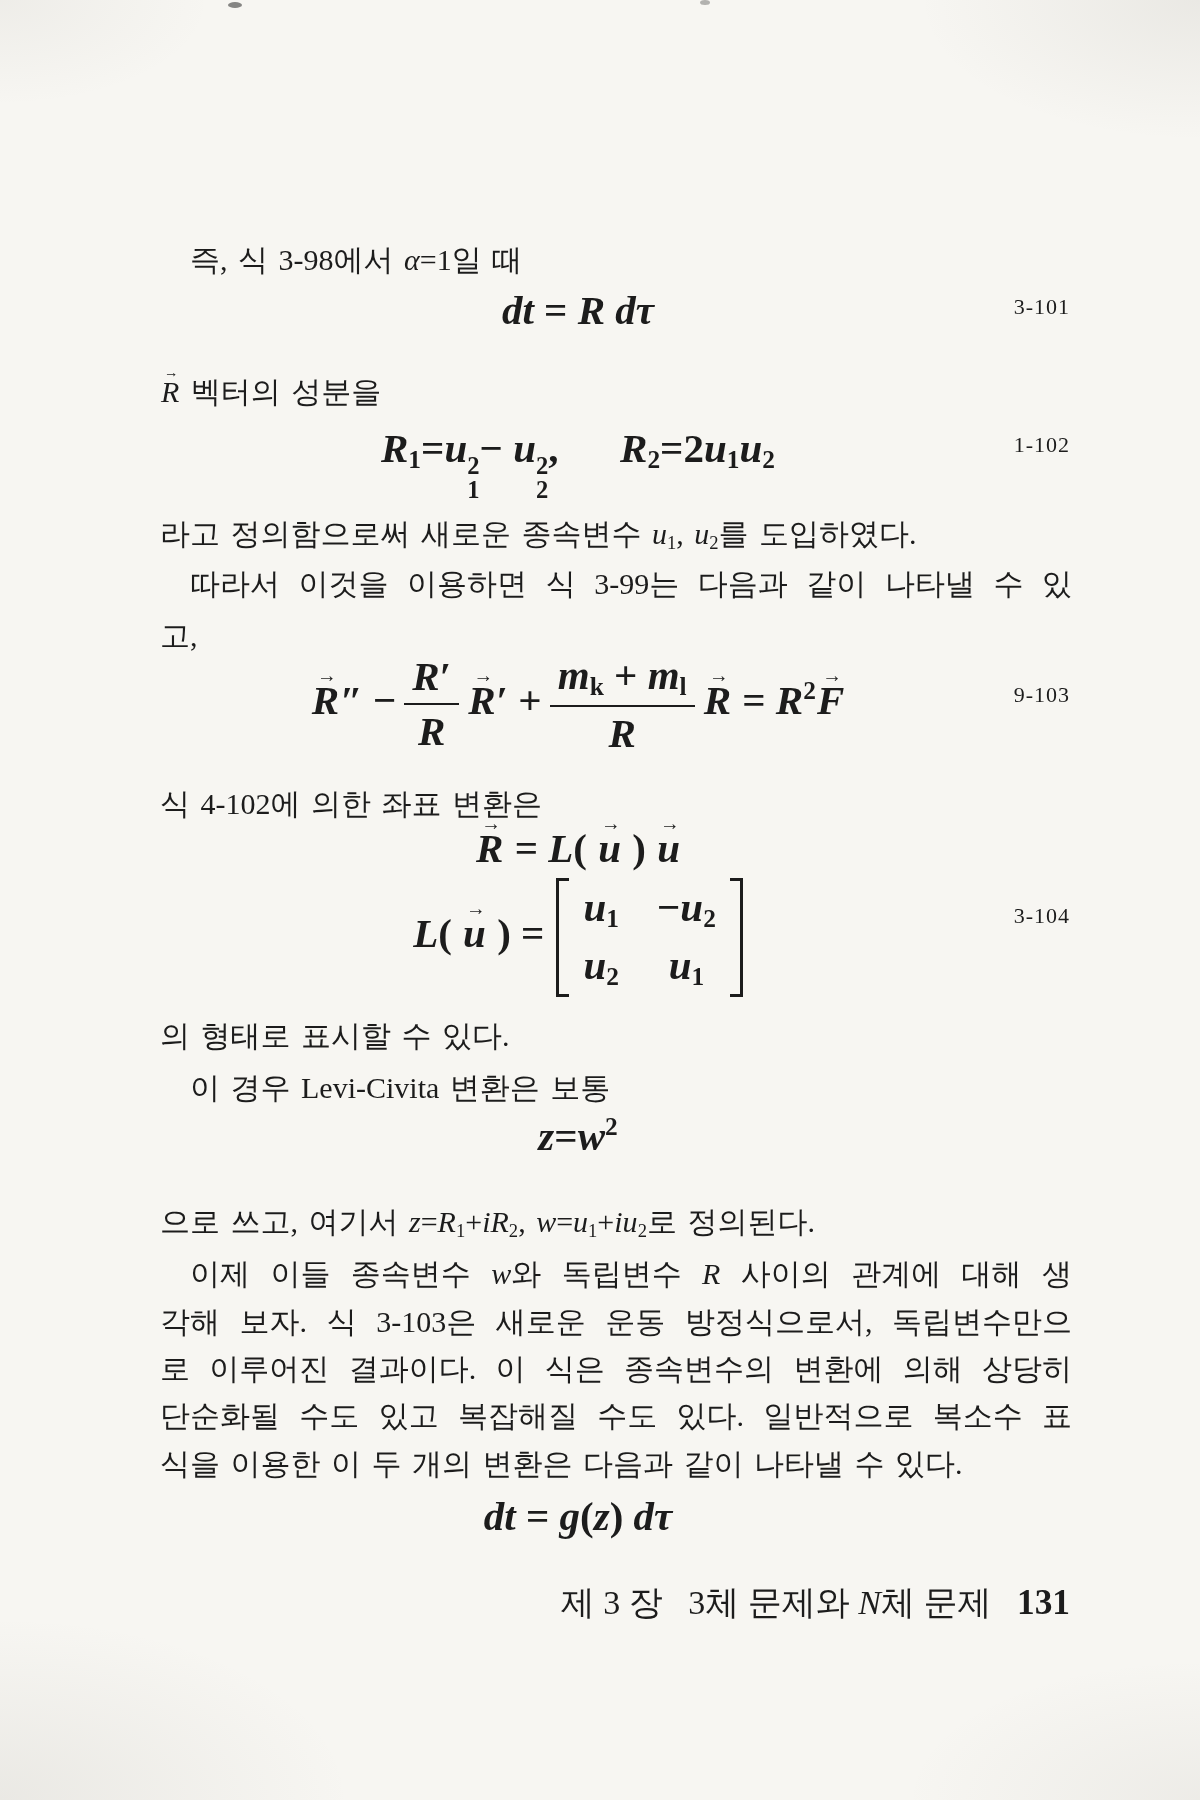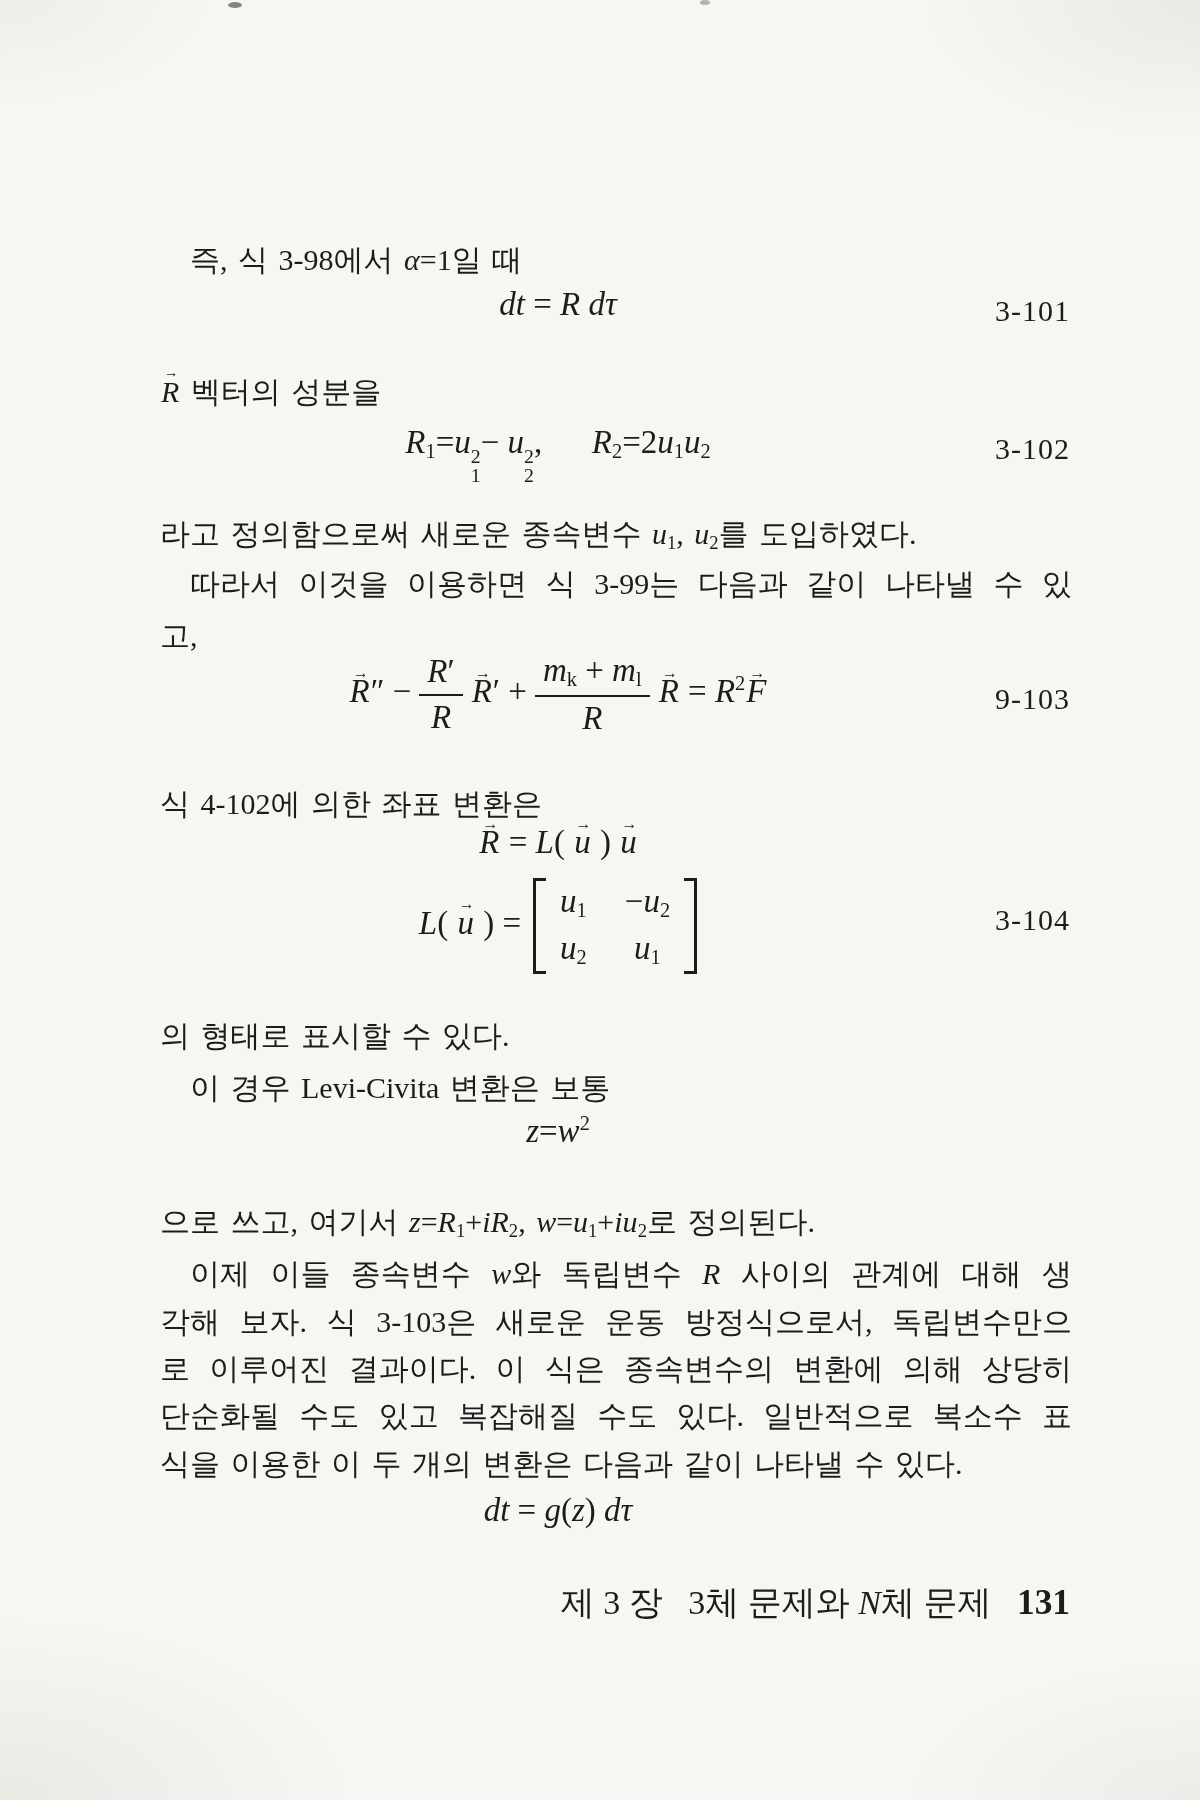--- a/index.html
+++ b/index.html
@@ -13,22 +13,22 @@
       #f7f6f2;
     font-family:"Liberation Serif","DejaVu Serif",serif;
     color:#1c1c1c;
   }
   .line{
     position:absolute;left:160px;width:912px;font-size:30px;line-height:1.4;
     word-spacing:3px;white-space:normal;margin-top:23px;
   }
   .line.ind{left:190px;width:882px;}
   .just{text-align:justify;text-align-last:justify;}
-  .eq{position:absolute;left:128px;width:860px;text-align:center;font-size:33px;}
-  .eqnum{position:absolute;right:130px;font-size:30px;letter-spacing:1px;}
+  .eq{position:absolute;left:148px;width:860px;text-align:center;font-size:41px;font-weight:bold;}
+  .eqnum{position:absolute;right:130px;font-size:22px;letter-spacing:1px;}
   .footer{position:absolute;right:130px;font-size:34px;}
   .tk{white-space:pre-wrap;}
   .m{font-style:italic;}
   .b{font-weight:bold;font-size:1.04em;}
   .sb{font-size:0.62em;vertical-align:-0.25em;}
   .sp{font-size:0.62em;vertical-align:0.6em;}
   .ss{display:inline-flex;flex-direction:column;font-size:0.60em;line-height:0.95;
       vertical-align:-0.5em;text-align:center;font-style:normal;}
   .ss span{display:block;}
   .vec{position:relative;display:inline-block;font-style:italic;padding:0 1px;}
@@ -60,21 +60,21 @@
 
 <div class="line" style="top:348px"><span class="vec"><span class="vec-arrow">→</span><span class="m">R</span></span><span class="tk"> 벡터의 성분을</span></div>
 
 <div class="eq" style="top:424px"><span class="tk m">R</span><span class="tk sb">1</span><span class="tk">=</span><span class="tk m">u</span><span class="ss">
       <span>2</span>
       <span>1</span>
     </span><span class="tk">− </span><span class="tk m">u</span><span class="ss">
       <span>2</span>
       <span>2</span>
     </span><span class="tk">,   </span><span class="tk m">R</span><span class="tk sb">2</span><span class="tk">=2</span><span class="tk m">u</span><span class="tk sb">1</span><span class="tk m">u</span><span class="tk sb">2</span></div>
-<div class="eqnum" style="top:432px">3-102</div>
+<div class="eqnum" style="top:432px">1-102</div>
 
 <div class="line" style="top:490px"><span class="tk">라고 정의함으로써 새로운 종속변수 </span><span class="tk m">u</span><span class="tk sb">1</span><span class="tk">, </span><span class="tk m">u</span><span class="tk sb">2</span><span class="tk">를 도입하였다.</span></div>
 <div class="line ind just" style="top:540px"><span class="tk">따라서 이것을 이용하면 식 3-99는 다음과 같이 나타낼 수 있</span></div>
 <div class="line" style="top:592px"><span class="tk">고,</span></div>
 
 <div class="eq" style="top:652px"><span class="vec"><span class="vec-arrow">→</span><span class="m">R</span></span><span class="tk">″ −</span><span class="frac">
       <span class="fnum"><span class="tk m">R</span><span class="tk">′</span></span>
       <span class="fden"><span class="tk m">R</span></span>
     </span><span class="vec"><span class="vec-arrow">→</span><span class="m">R</span></span><span class="tk">′ +</span><span class="frac">
       <span class="fnum"><span class="tk m">m</span><span class="tk sb">k</span><span class="tk"> + </span><span class="tk m">m</span><span class="tk sb">l</span></span>

